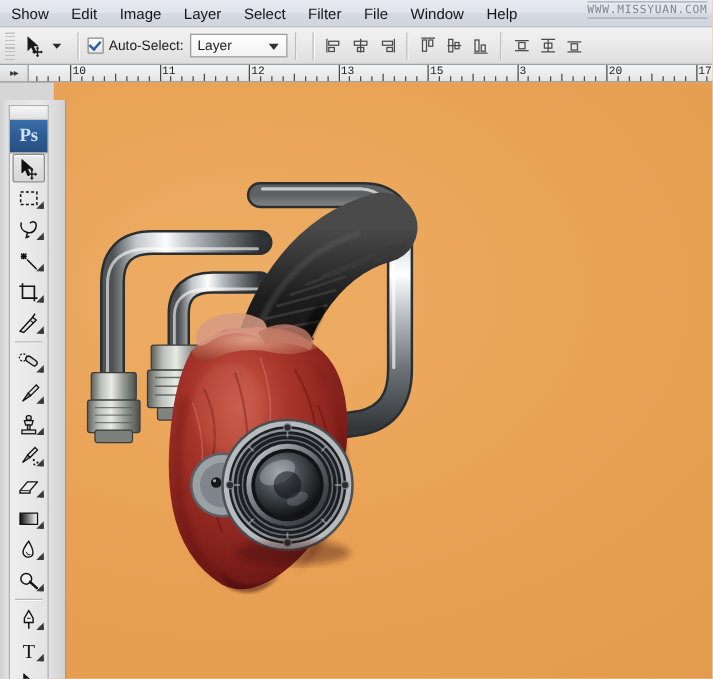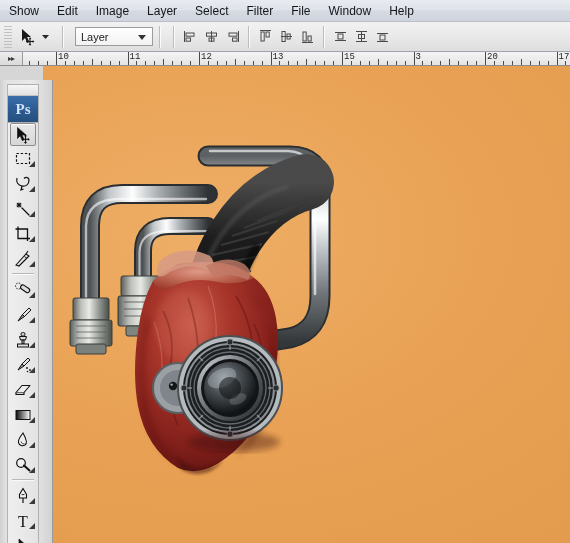--- a/index.html
+++ b/index.html
@@ -243,20 +243,21 @@
     <div class="menu-item">Edit</div>
     <div class="menu-item">Image</div>
     <div class="menu-item">Layer</div>
     <div class="menu-item">Select</div>
     <div class="menu-item">Filter</div>
     <div class="menu-item">File</div>
     <div class="menu-item">Window</div>
     <div class="menu-item">Help</div>
 
     <div class="watermark">
+      <span class="wm-en">WWW.MISSYUAN.COM</span>
     </div>
   </div>
 
   <div class="optionsbar">
     <div class="grip"></div>
 
     <div class="tool-preview">
       <span>
         <svg width="20" height="20" viewBox="0 0 20 20">
           <path d="M4 2 L4 14 L7 11 L9.5 16 L11.5 15 L9 10 L13 10 Z" fill="#1a1a1a"></path>
@@ -271,20 +272,24 @@
       </span>
       <span>
         <svg width="9" height="9" viewBox="0 0 9 9">
             <path d="M1 3 L8 3 L4.5 7 Z" fill="#2a2a2a"></path>
           </svg>
       </span>
     </div>
 
     <div class="opt-sep"></div>
 
+    <div class="chk">
+      <span class="box on"></span>
+      <span>Auto-Select:</span>
+    </div>
 
     <div class="combo">
       <span>Layer</span>
       <span class="arr"></span>
     </div>
 
     <div class="opt-sep"></div>
 
 
     <div class="opt-sep"></div>

